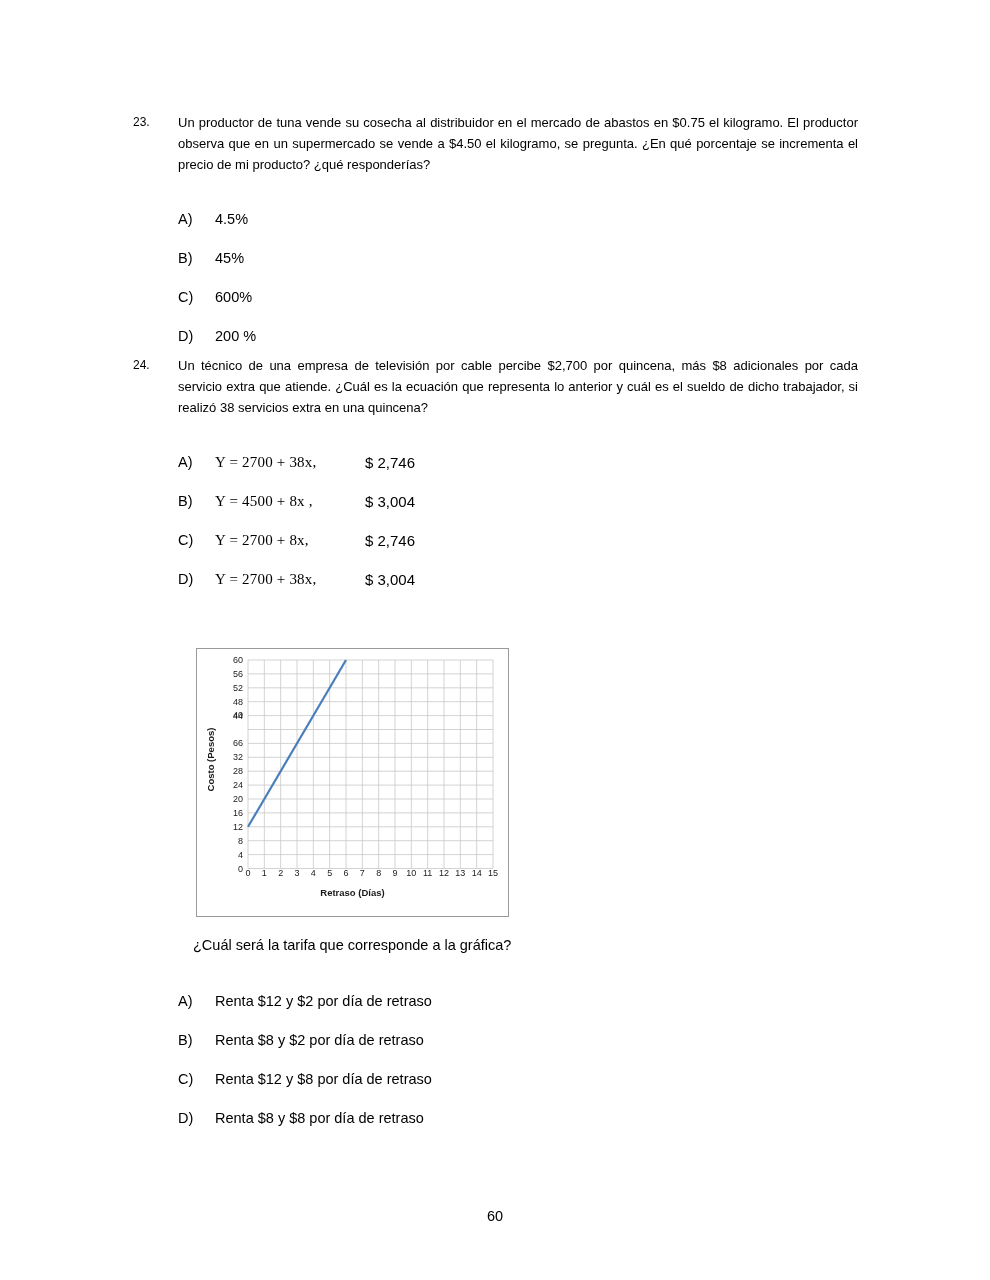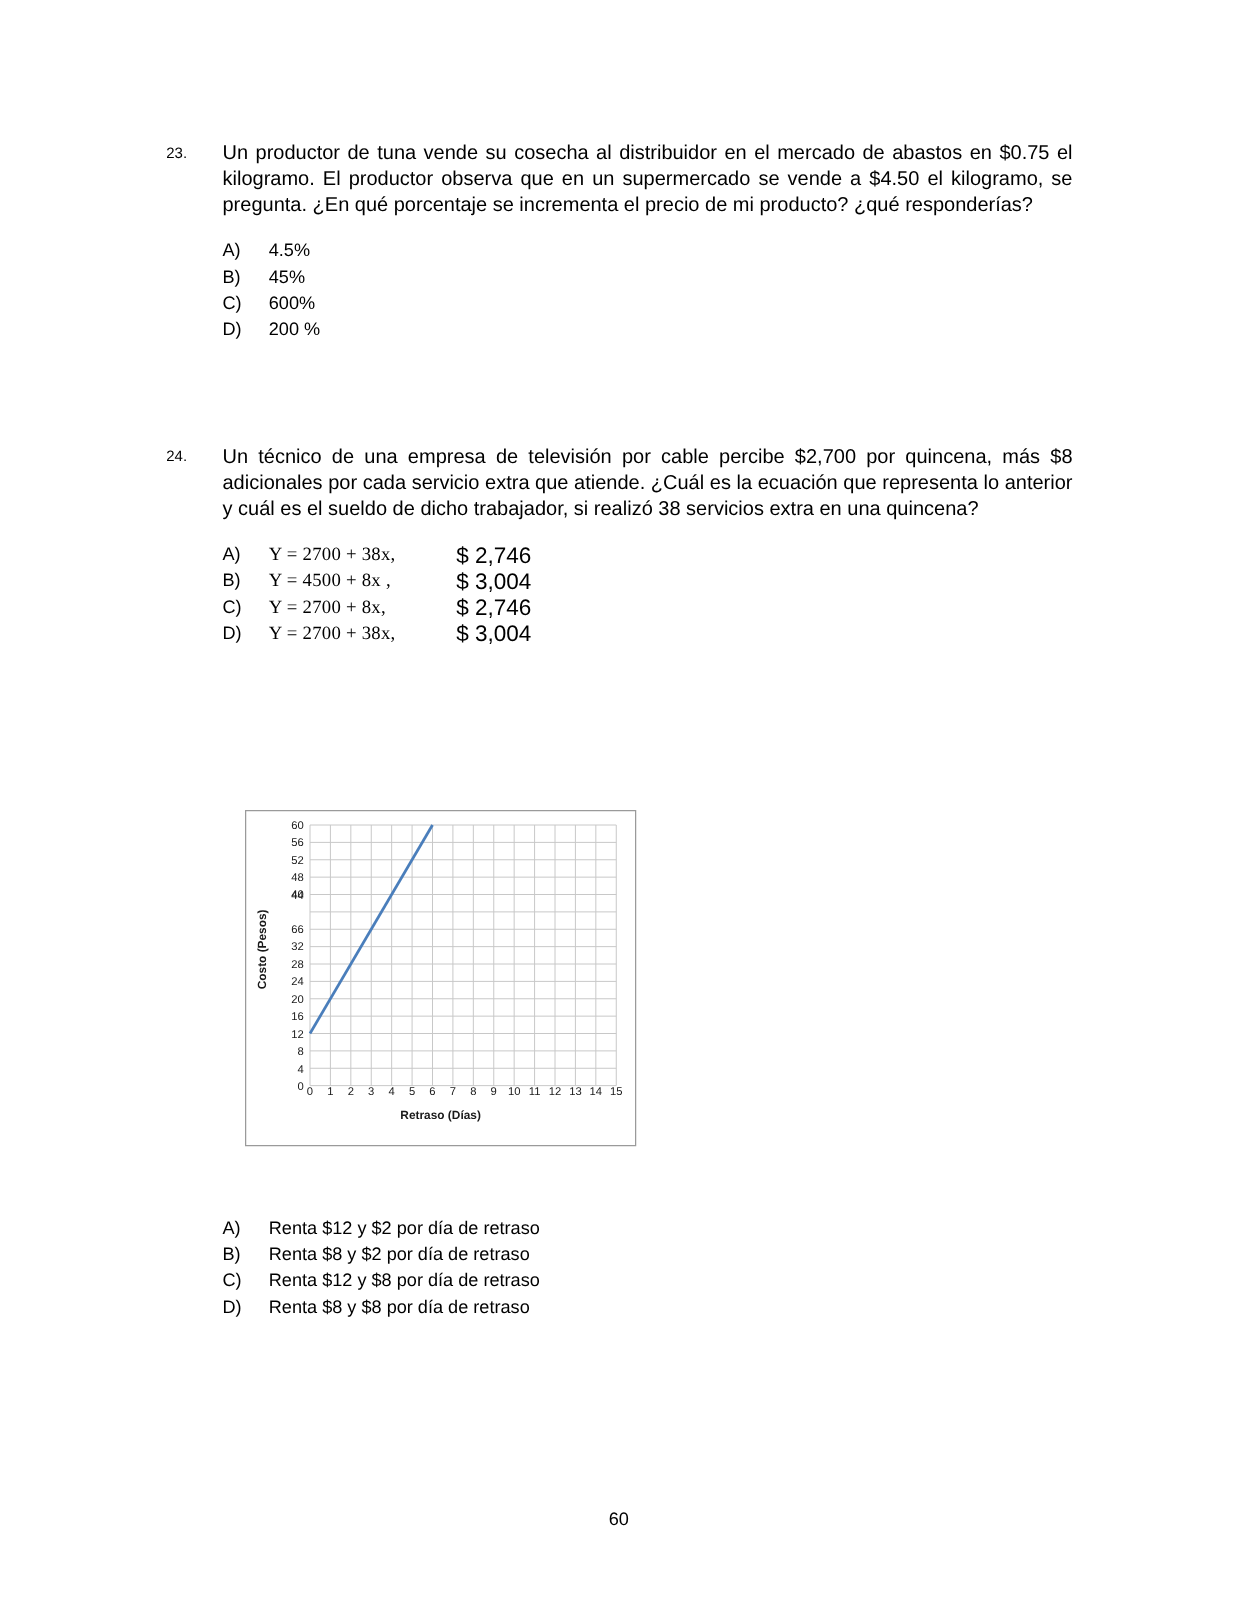--- a/index.html
+++ b/index.html
@@ -33,21 +33,21 @@
     align-items: flex-start;
   }
   .q-num {
     width: 45px;
     flex: 0 0 45px;
     font-size: 12px;
     line-height: 21px;
   }
   .q-text {
     flex: 1 1 auto;
-    font-size: 16px;
+    font-size: 13px;
     line-height: 21px;
     text-align: justify;
     text-justify: inter-word;
   }
   .q-text.nojustify {
     text-align: left;
   }
 
   
   .options {
@@ -59,35 +59,36 @@
     align-items: baseline;
     font-size: 14.5px;
     line-height: 21px;
   }
   .opt-letter {
     width: 37px;
     flex: 0 0 37px;
   }
   .opt-text {
     flex: 1 1 auto;
+    margin-top: 18px;
   }
 
   
   .opt.math .opt-text {
     display: flex;
   }
   .math-eq {
     font-family: "Liberation Serif", serif;
     font-size: 15px;
     width: 150px;
     flex: 0 0 150px;
     letter-spacing: 0.2px;
   }
   .math-val {
-    font-size: 18px;
+    font-size: 15px;
   }
 
   
   .chart-box {
     position: absolute;
     left: 196px;
     top: 648px;
     width: 313px;
     height: 269px;
     border: 1px solid #9a9a9a;
@@ -321,20 +322,21 @@
         <div class="x-tick" style="left:247px;">12</div>
         <div class="x-tick" style="left:263.33px;text-align:center;">13</div>
         <div class="x-tick" style="left:279.67px;text-align:center;">14</div>
         <div class="x-tick" style="left:296px;">15</div>
       </div>
 
       <div class="x-axis-title">Retraso (Días)</div>
     </div>
   </div>
 
+  <div class="chart-caption">¿Cuál será la tarifa que corresponde a la gráfica?</div>
 
   <div class="question" style="top:973px;">
     <div class="options" style="margin-top:0;">
       <div class="opt">
         <span class="opt-letter">A)</span>
         <span class="opt-text">Renta $12 y $2 por día de retraso</span>
       </div>
       <div class="opt">
         <span class="opt-letter">B)</span>
         <span class="opt-text">Renta $8 y $2 por día de retraso</span>

